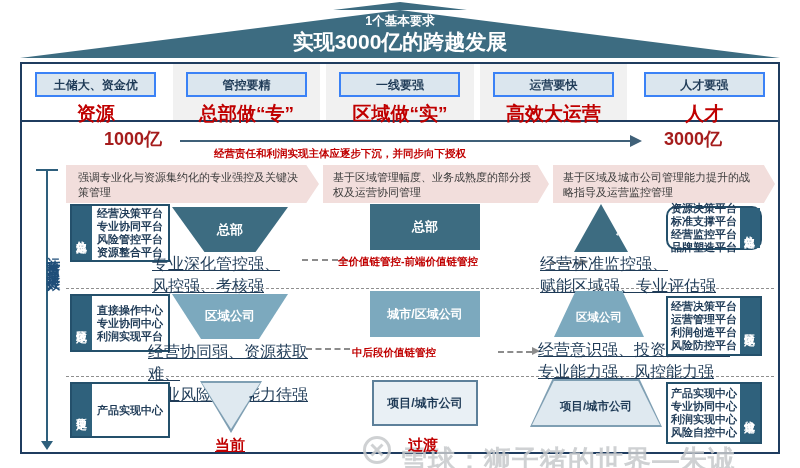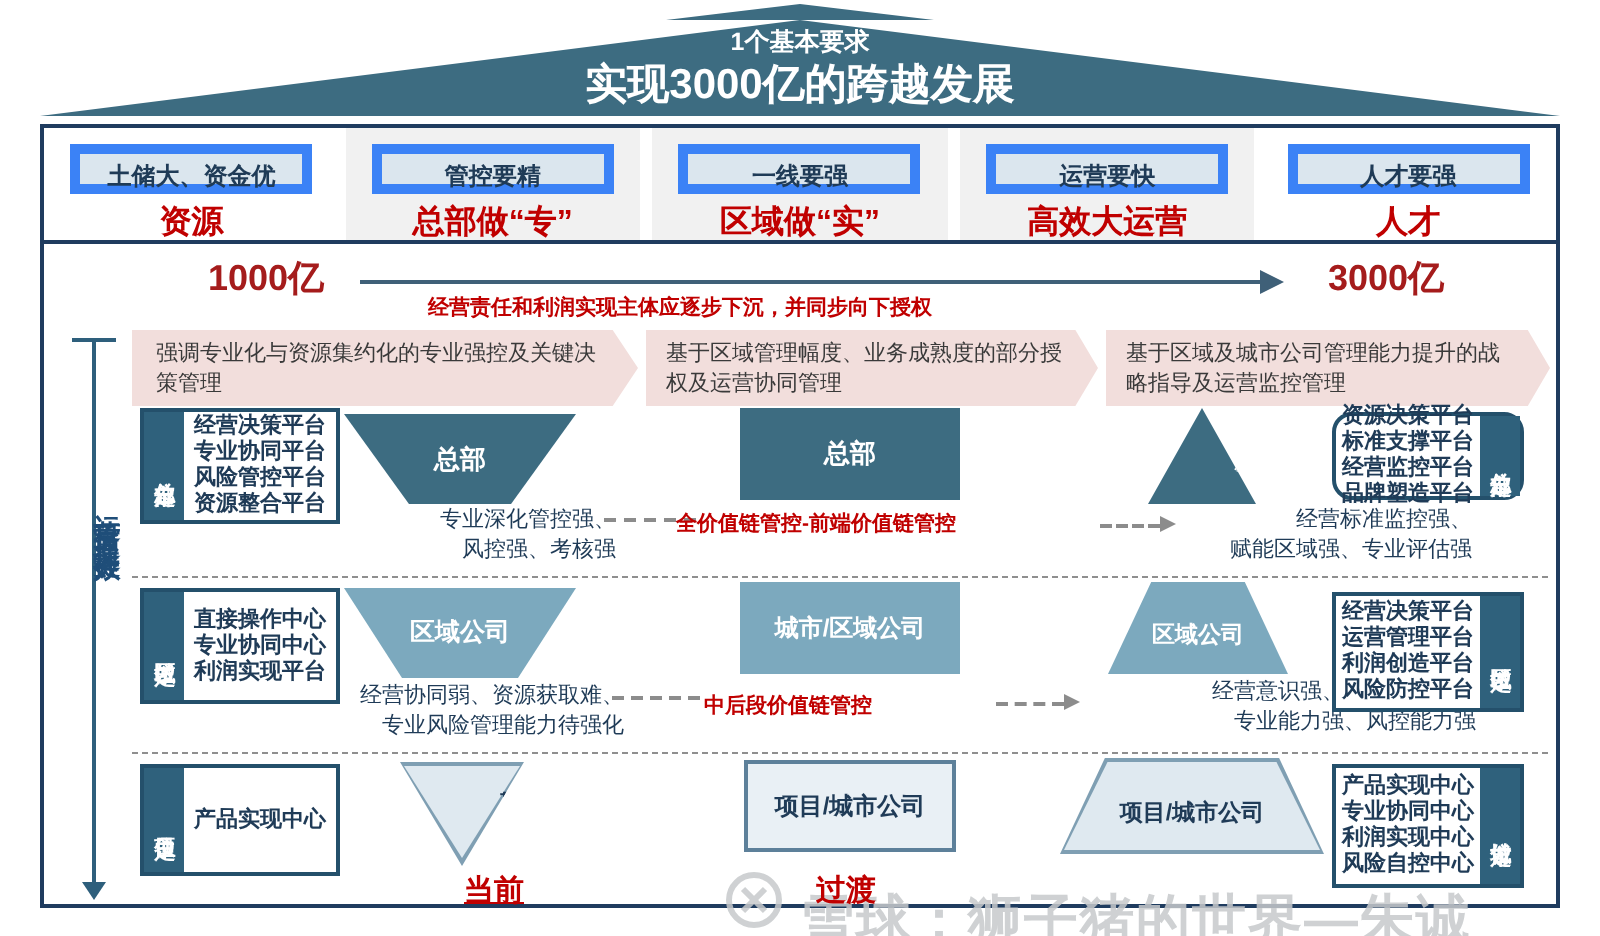--- a/index.html
+++ b/index.html
@@ -18,22 +18,22 @@
   .tri-down { clip-path: polygon(0 0, 100% 0, 50% 100%); }
   .roof-text { width:800px; text-align:center; color:#fff; font-weight:bold; z-index:3; }
 
   
   .frame { border:2px solid #1f3c5f; pointer-events:none; z-index:2; }
 
   
   .band { left:20px; top:62px; width:760px; height:60px; border:2px solid #1f3c5f; background:#fff; display:flex; }
   .req-col { flex:1; text-align:center; padding-top:8px; }
   .req-col.gray { background:#f1f1f1; margin:0 3px; }
-  .req-box { margin:0 auto; width:82%; height:25px; line-height:23px; background:#dbe6ee; border:5px solid #3b82f6; color:#1f3b57; font-weight:bold; font-size:12px; }
-  .req-label { margin-top:4px; color:#c00000; font-weight:bold; font-size:16px; }
+  .req-box { margin:0 auto; width:82%; height:25px; line-height:23px; background:#dbe6ee; border:2px solid #3b82f6; color:#1f3b57; font-weight:bold; font-size:12px; }
+  .req-label { margin-top:4px; color:#c00000; font-weight:bold; font-size:19px; }
 
   
   .scale-num { color:#a51c1c; font-weight:bold; font-size:18px; text-align:center; }
   .arrow-line { height:2px; background:#3f6078; }
   .arrow-head-r { width:0; height:0; border-left:12px solid #3f6078; border-top:6px solid transparent; border-bottom:6px solid transparent; }
   .scale-note { color:#c00000; font-size:10.5px; text-align:center; font-weight:bold; }
 
   
   .banner { height:38px; background:#f2dedc; clip-path:polygon(0 0,95% 0,100% 50%,95% 100%,0 100%); color:#3a3a3a; font-size:11px; line-height:1.4; padding:5px 18px 5px 10px; }
 
@@ -48,21 +48,21 @@
   .side-lines { flex:1; display:flex; align-items:center; justify-content:center; text-align:center; color:#1f3b57; font-weight:bold; font-size:11px; line-height:13px; white-space:pre-line; }
 
   
   .shape-label { display:flex; align-items:center; justify-content:center; color:#fff; font-weight:bold; font-size:13px; }
   .trap-down-28 { clip-path:polygon(0 0,100% 0,72% 100%,28% 100%); }
   .trap-down-25 { clip-path:polygon(0 0,100% 0,75% 100%,25% 100%); }
   .trap-up-24 { clip-path:polygon(24% 0,76% 0,100% 100%,0 100%); }
   .trap-up-17 { clip-path:polygon(17% 0,83% 0,100% 100%,0 100%); }
   .vtext { writing-mode:vertical-rl; text-orientation:upright; }
 
-  .note { color:#1f3b57; font-size:11px; line-height:1.35; text-align:right; white-space:pre-line; }
+  .note { color:#1f3b57; font-size:16px; line-height:1.35; text-align:left; white-space:pre-line;text-decoration:underline; }
   .red-note { color:#c00000; font-weight:bold; font-size:10.5px; text-align:left; white-space:pre-line; }
   .dashes { border-top:2px dashed #8c8c8c; }
   .dash-head { width:0; height:0; border-left:8px solid #8c8c8c; border-top:4px solid transparent; border-bottom:4px solid transparent; }
   .sep { border-top:1px dashed #8f8f8f; }
 
   .phase { color:#c00000; font-weight:bold; font-size:15px; text-align:center; z-index:6; }
 
   
   .watermark { display:flex; align-items:center; gap:8px; z-index:5; opacity:0.85; }
   .watermark-text { color:#c7cacc; font-weight:bold; font-size:27px; letter-spacing:1px; white-space:nowrap;margin-top:20px; }
@@ -187,21 +187,21 @@
     <div class="abs" style="left:0;top:0;width:100%;height:100%;display:flex;align-items:center;justify-content:center;padding-top:6px;color:#1f3b57;font-weight:bold;font-size:11.5px;">项目/城市公司</div>
   </div>
   <div class="abs side-box" style="left:666px;top:382px;width:96px;height:62px;">
     <div class="side-lines">产品实现中心
 专业协同中心
 利润实现中心
 风险自控中心</div>
     <div class="side-strip">城市定位</div>
   </div>
 
-  <div class="abs phase" style="left:212px;top:436px;width:70px;text-decoration:underline;">当前</div>
+  <div class="abs phase" style="left:195px;top:436px;width:70px;text-decoration:underline;">当前</div>
   <div class="abs phase" style="left:363px;top:436px;width:120px;">过渡</div>
   <div class="abs phase" style="left:565px;top:436px;width:80px;margin-top:43px;">未来</div>
 
   <div class="abs watermark" style="left:362px;top:422px;">
     <svg width="30" height="30" viewBox="0 0 30 30">
       <circle cx="15" cy="15" r="12.5" fill="none" stroke="#c7cacc" stroke-width="3"></circle>
       <line x1="9.5" y1="9.5" x2="20.5" y2="20.5" stroke="#c7cacc" stroke-width="3"></line>
       <line x1="20.5" y1="9.5" x2="9.5" y2="20.5" stroke="#c7cacc" stroke-width="3"></line>
     </svg>
     <span class="watermark-text">雪球：狮子猪的世界—朱诚</span>

